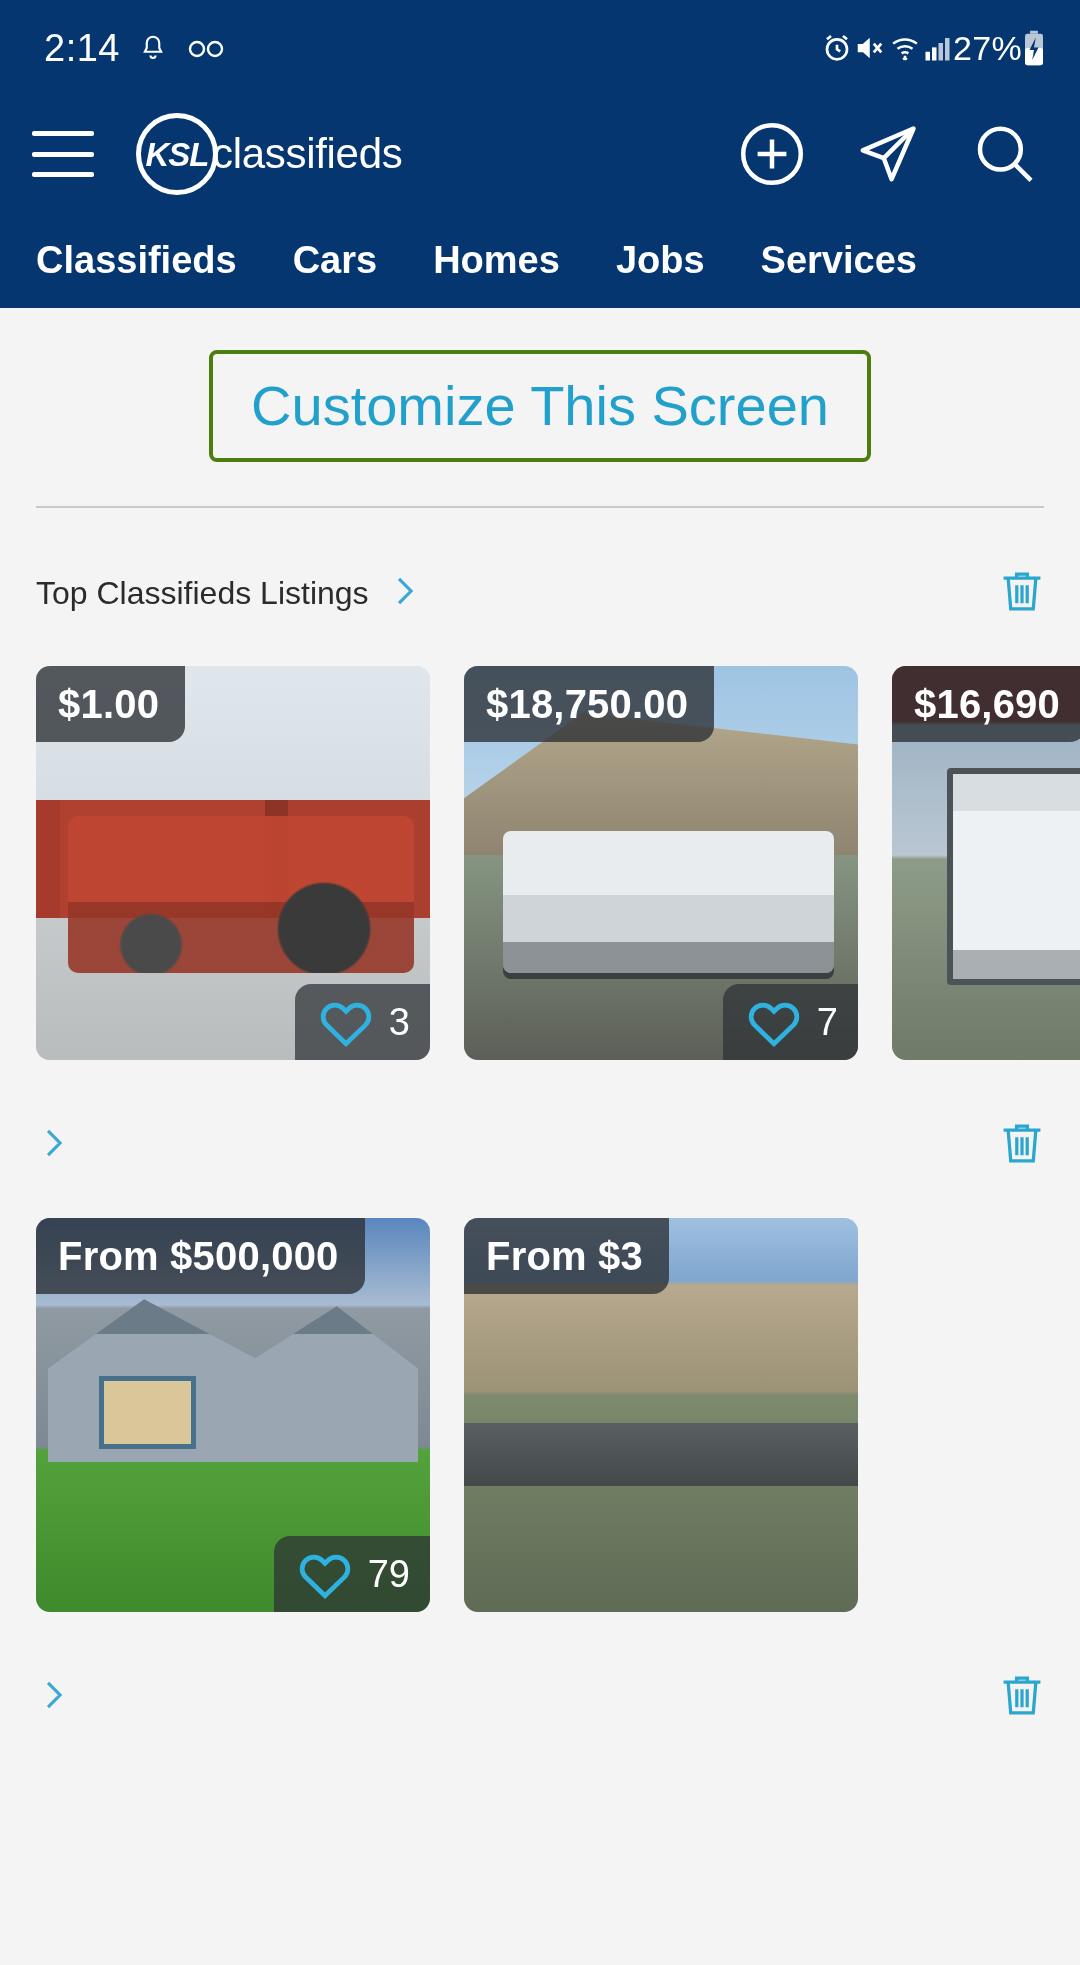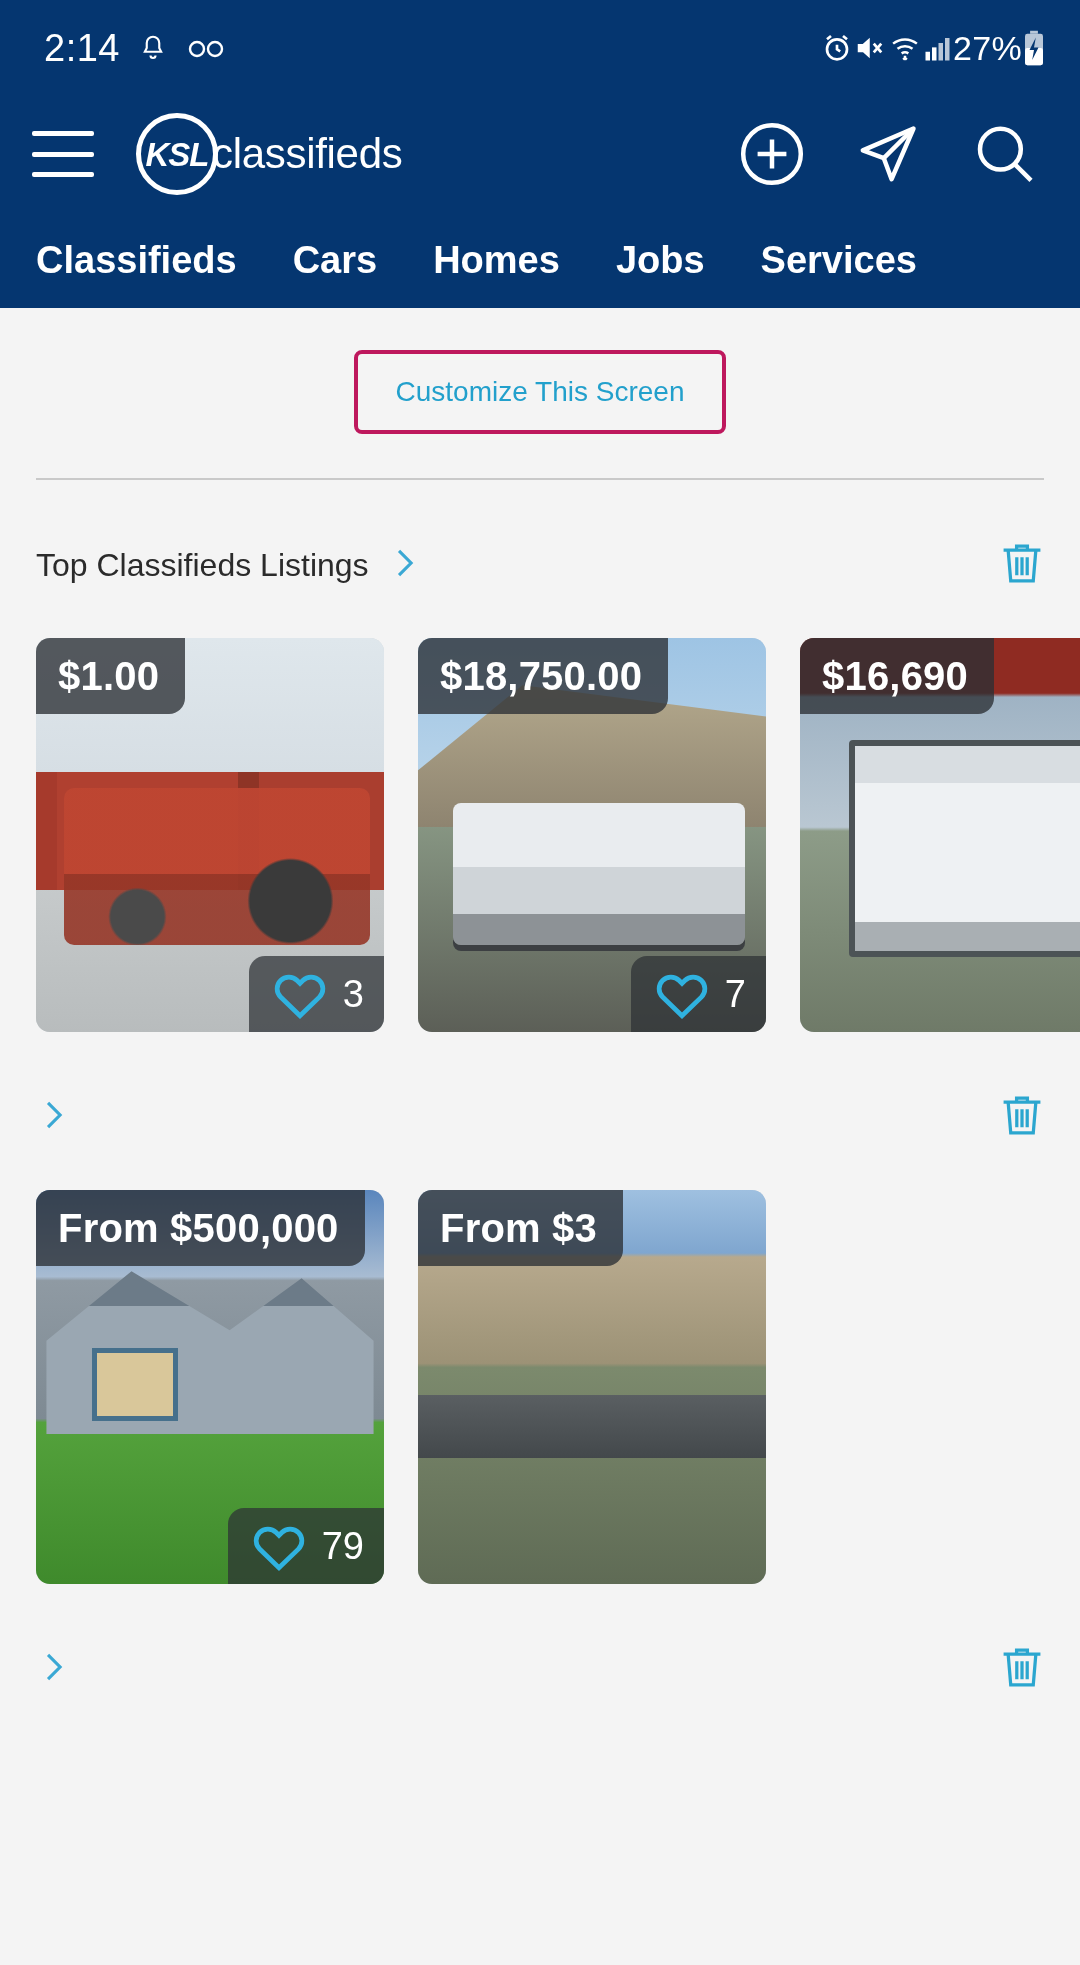--- a/index.html
+++ b/index.html
@@ -53,40 +53,40 @@
     color: #ffffff; font-size: 38px; font-weight: 700;
     padding: 0 28px; white-space: nowrap;
   }
   .navtab:first-child { padding-left: 0; }
   .navtab:last-child { padding-right: 0; }
 
   
   .content { background: #f4f4f4; }
   .customize-wrap { display:flex; justify-content:center; padding: 42px 0 0 0; }
   .customize-btn {
-    border: 4px solid #be185d; border-radius: 8px;
-    color: #22a0cc; font-size: 28px; background: #f4f4f4;
+    border: 4px solid #4d7c0f; border-radius: 8px;
+    color: #22a0cc; font-size: 56px; background: #f4f4f4;
     padding: 24px 38px; line-height: 1;
   }
   .divider { height: 2px; background: #c9c9c9; margin: 44px 36px 0 36px; }
 
   .section-head {
     display: flex; align-items: center; justify-content: space-between;
     padding: 54px 32px 0 36px;
   }
   .section-title-wrap { display: flex; align-items: center; gap: 18px; }
   .section-title { font-size: 32px; color: #2b2b2b; }
   .chev { color: #3aa8d4; }
 
   .row-scroller {
     display: flex; gap: 34px; padding: 42px 0 0 36px; overflow: hidden;
   }
   .card {
     position: relative; flex: 0 0 auto;
-    width: 348px; height: 394px; border-radius: 14px; overflow: hidden;
+    width: 394px; height: 394px; border-radius: 14px; overflow: hidden;
     background: #cfd6da;
   }
   .card .photo { position: absolute; inset: 0; }
   .price-badge {
     position: absolute; top: 0; left: 0;
     background: rgba(44,48,52,.78); color: #ffffff;
     font-size: 40px; font-weight: 700; letter-spacing: .2px;
     padding: 18px 26px 18px 22px; border-bottom-right-radius: 16px;
     white-space: nowrap; line-height: 1;
   }

